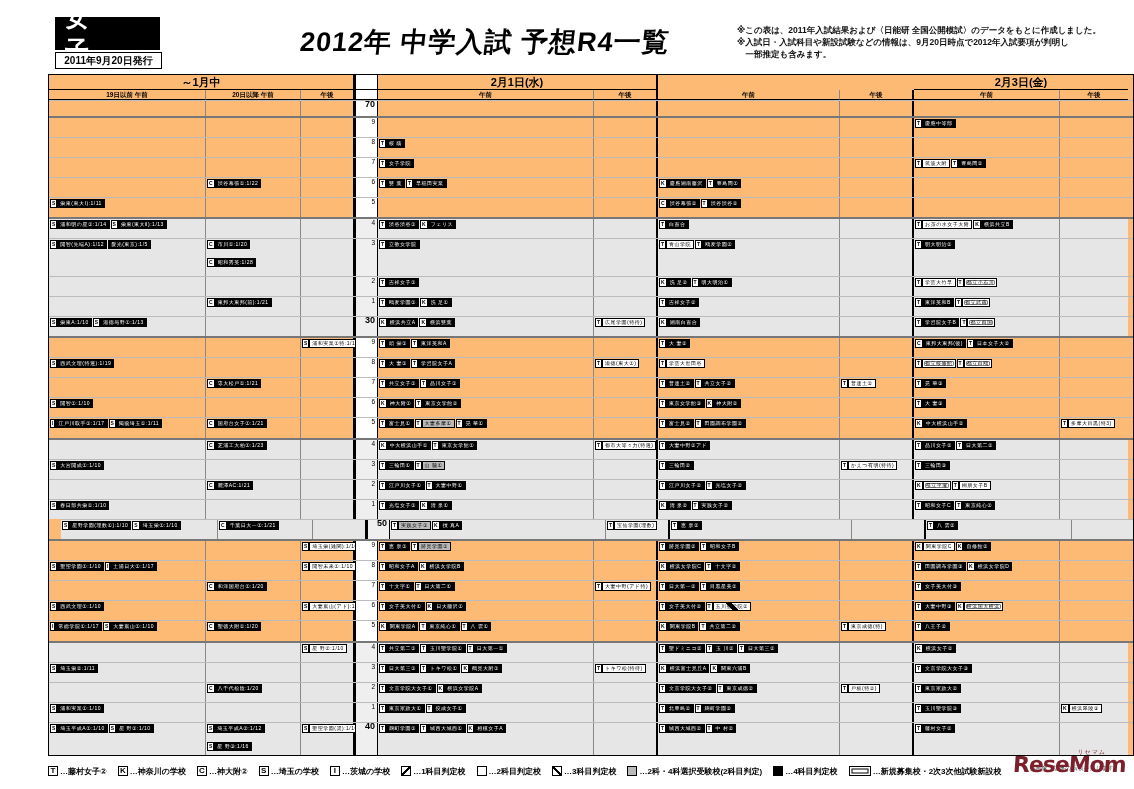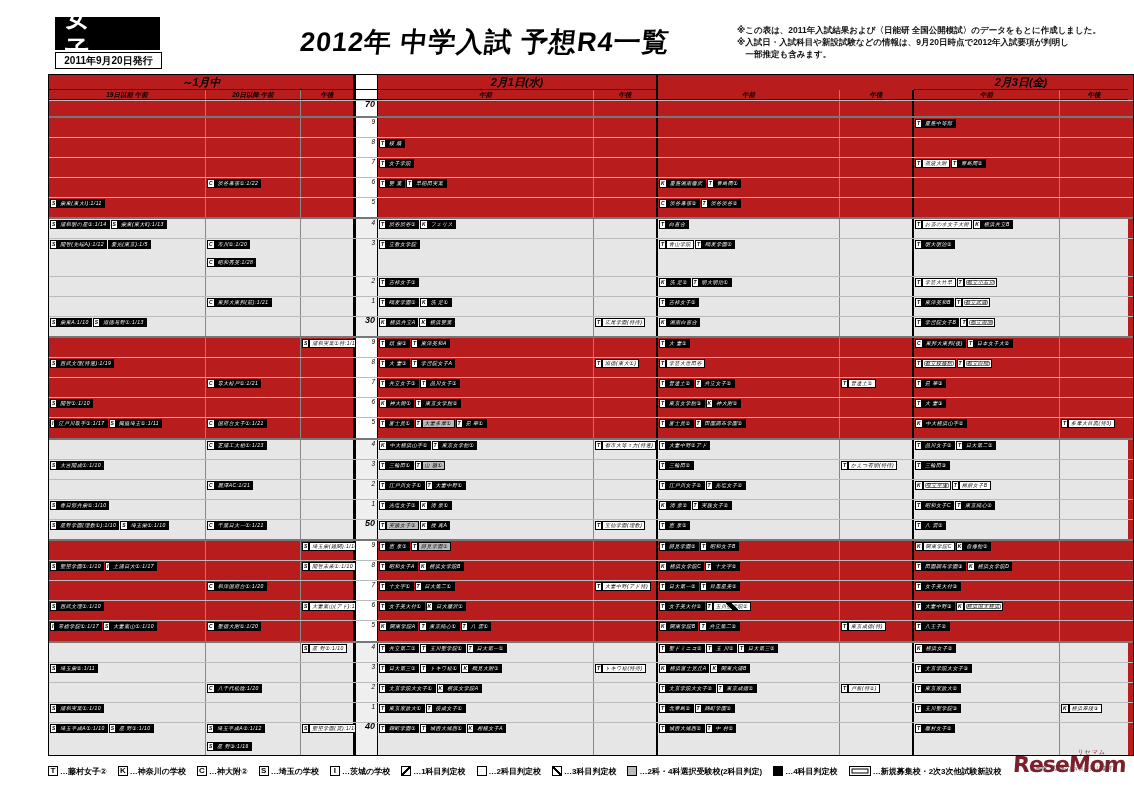--- a/index.html
+++ b/index.html
@@ -11,21 +11,21 @@
   .sexbox{position:absolute;left:55px;top:17px;width:105px;height:33px;background:#000;color:#fff;
     display:flex;align-items:center;justify-content:center;font-size:24px;font-weight:bold;letter-spacing:14px;padding-left:10px;box-sizing:border-box;}
   .pubbox{position:absolute;left:55px;top:52px;width:105px;height:15px;border:1px solid #000;
     display:flex;align-items:center;justify-content:center;font-size:10px;font-weight:bold;}
   .title{position:absolute;left:240px;top:24px;width:490px;text-align:center;font-size:27px;font-weight:bold;
     letter-spacing:1px;transform:skewX(-6deg);white-space:nowrap;}
   .notes{position:absolute;left:737px;top:24px;width:400px;font-size:8.5px;line-height:12px;font-weight:bold;color:#111;}
 
   
   .tablewrap{position:absolute;left:48px;top:74px;width:1086px;height:682px;border:1.5px solid #000;
-    box-sizing:border-box;overflow:hidden;background:#b91c1c;font-style:italic;}
+    box-sizing:border-box;overflow:hidden;background:#fdba74;}
   .grid-row{display:grid;grid-template-columns:157px 95px 54px 23px 216px 64px 182px 74px 146px 68px;}
   .ghead .gc{border-bottom:1px solid #000;}
   .gc{border-right:1px solid #888;box-sizing:border-box;min-width:0;}
   .gc.thickR{border-right:2px solid #000;}
   .gc.axis{border-left:1px solid #000;border-right:1px solid #000;background:#fff;}
   .h1row .gc{font-size:11px;font-weight:bold;text-align:center;height:15px;line-height:15px;overflow:hidden;}
   .h2row .gc{font-size:6.5px;font-weight:bold;text-align:center;height:10px;line-height:10px;overflow:hidden;}
   .bands{height:655px;overflow:hidden;}
   .band{border-top:1px solid #bbb;}
   .band.thick{border-top:2px solid #777;}
@@ -662,21 +662,21 @@
           <div class="gc thickR"></div>
           <div class="gc"><span class="ent">
               <span class="pfx">T</span>
               <span class="nm st-b">昭和女子C</span>
             </span><span class="ent">
               <span class="pfx">T</span>
               <span class="nm st-b">東京純心②</span>
             </span></div>
           <div class="gc" style="border-right: none;"></div>
         </div>
-        <div class="grid-row band shade" style="min-height: 15px;">
+        <div class="grid-row band shade" style="min-height: 15px; margin-left: 12px;">
           <div class="gc"><span class="ent">
               <span class="pfx">S</span>
               <span class="nm st-b">星野学園(理数①):1/10</span>
             </span><span class="ent">
               <span class="pfx">S</span>
               <span class="nm st-b">埼玉栄①:1/10</span>
             </span></div>
           <div class="gc"><span class="ent">
               <span class="pfx">C</span>
               <span class="nm st-b">千葉日大一①:1/21</span>

